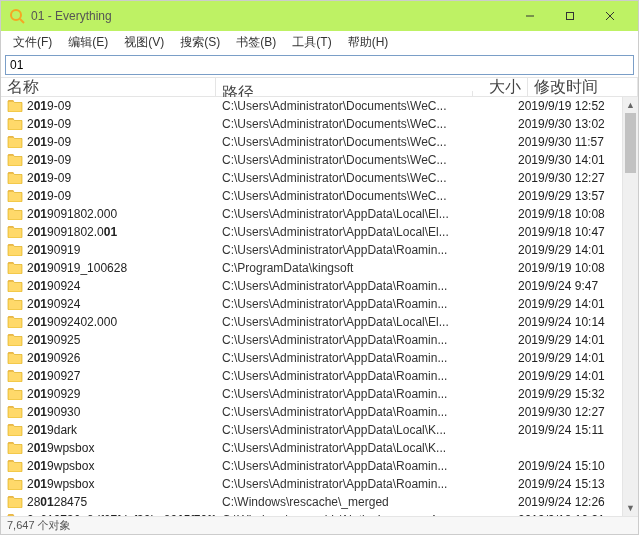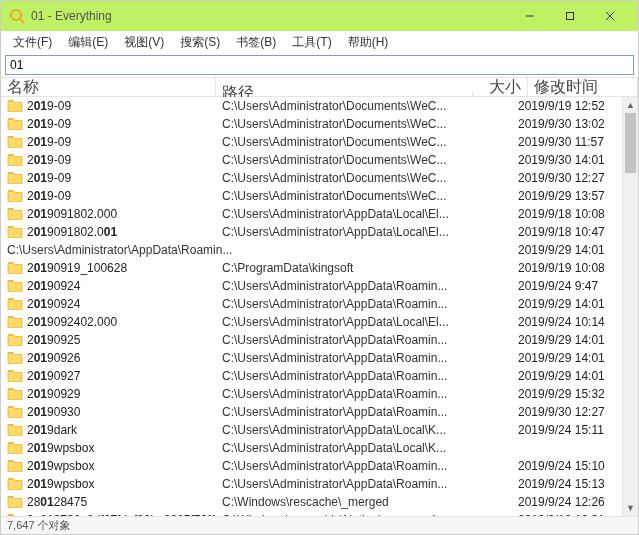--- a/index.html
+++ b/index.html
@@ -179,20 +179,27 @@
               <path d="M1 3 h5 l1.5 1.5 H15 v8.5 a1 1 0 0 1 -1 1 H2 a1 1 0 0 1 -1 -1 Z" fill="#ffd96a" stroke="#d9a400" stroke-width="0.6"></path>
               <path d="M1 3 a1 1 0 0 1 1 -1 h4 l1.5 1.5 H1 Z" fill="#e8b64a"></path>
             </svg></span>
           <span>2<span class="hl">01</span>9091802.0<span class="hl">01</span></span>
         </div>
         <div class="cell c-path">C:\Users\Administrator\AppData\Local\El...</div>
         <div class="cell c-size"></div>
         <div class="cell c-date">2019/9/18 10:47</div>
       </div>
       <div class="row">
+        <div class="cell c-name">
+          <span><svg class="folder-icon" viewBox="0 0 16 14">
+              <path d="M1 3 h5 l1.5 1.5 H15 v8.5 a1 1 0 0 1 -1 1 H2 a1 1 0 0 1 -1 -1 Z" fill="#ffd96a" stroke="#d9a400" stroke-width="0.6"></path>
+              <path d="M1 3 a1 1 0 0 1 1 -1 h4 l1.5 1.5 H1 Z" fill="#e8b64a"></path>
+            </svg></span>
+          <span>2<span class="hl">01</span>90919</span>
+        </div>
         <div class="cell c-path">C:\Users\Administrator\AppData\Roamin...</div>
         <div class="cell c-size"></div>
         <div class="cell c-date">2019/9/29 14:01</div>
       </div>
       <div class="row">
         <div class="cell c-name">
           <span><svg class="folder-icon" viewBox="0 0 16 14">
               <path d="M1 3 h5 l1.5 1.5 H15 v8.5 a1 1 0 0 1 -1 1 H2 a1 1 0 0 1 -1 -1 Z" fill="#ffd96a" stroke="#d9a400" stroke-width="0.6"></path>
               <path d="M1 3 a1 1 0 0 1 1 -1 h4 l1.5 1.5 H1 Z" fill="#e8b64a"></path>
             </svg></span>

